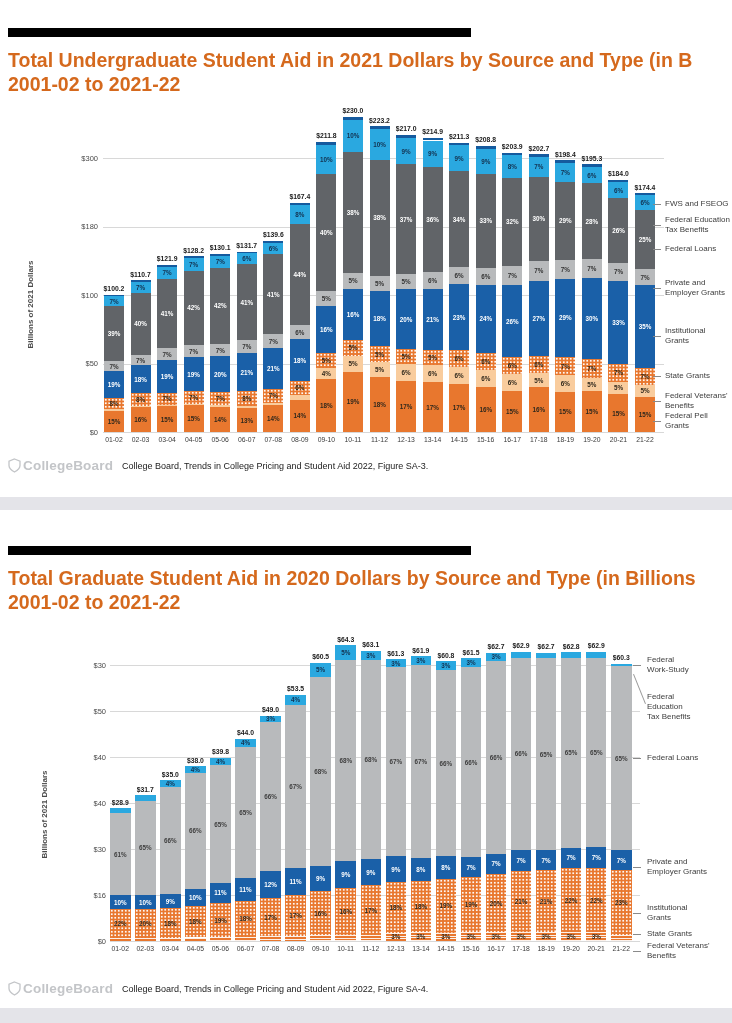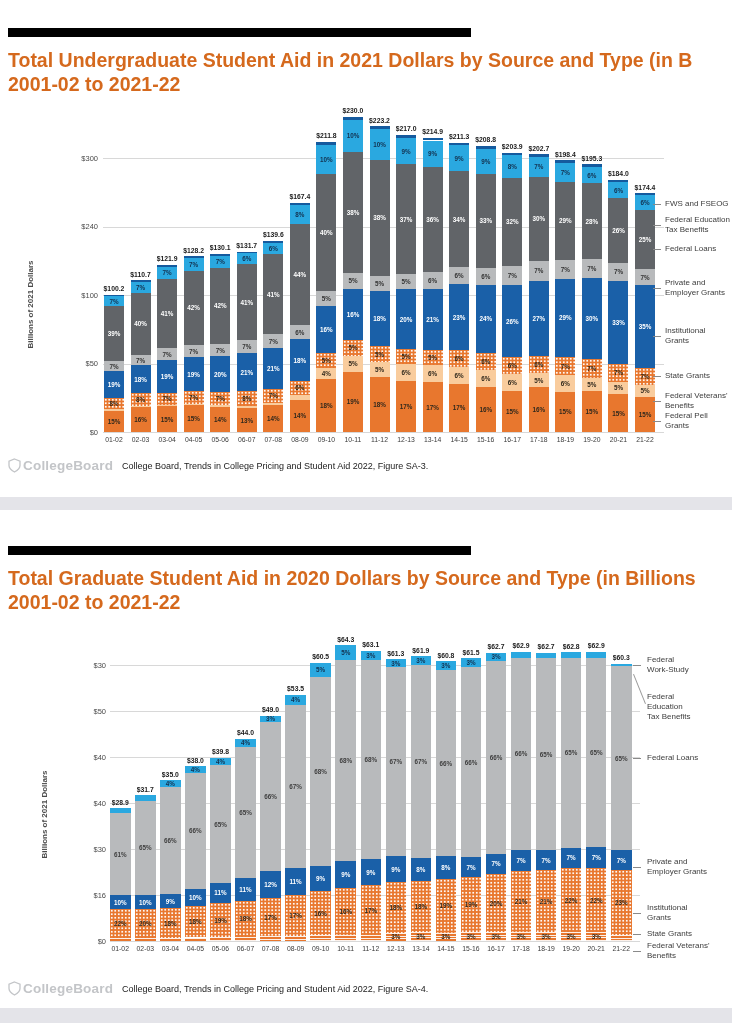--- a/index.html
+++ b/index.html
@@ -42,21 +42,21 @@
   <div>2001-02 to 2021-22</div>
 </div>
 <div class="chart" style="top:105px">
     <div class="gridline" style="left: 103px; width: 561px; top: 327px;"></div>
     <div class="ytick" style="left: 58px; top: 322.5px;">$0</div>
     <div class="gridline" style="left: 103px; width: 561px; top: 258.5px;"></div>
     <div class="ytick" style="left: 58px; top: 254px;">$50</div>
     <div class="gridline" style="left: 103px; width: 561px; top: 190px;"></div>
     <div class="ytick" style="left: 58px; top: 185.5px;">$100</div>
     <div class="gridline" style="left: 103px; width: 561px; top: 121.5px;"></div>
-    <div class="ytick" style="left: 58px; top: 117px;">$240</div>
+    <div class="ytick" style="left: 58px; top: 117px;">$180</div>
     <div class="gridline" style="left: 103px; width: 561px; top: 53px;"></div>
     <div class="ytick" style="left: 58px; top: 48.5px;">$300</div>
     <div class="ylabel" style="left: -20px; top: 195px; width: 100px; text-align: center;">Billions of 2021 Dollars</div>
     <div class="seg" style="left: 104px; top: 305.772px; width: 20px; height: 21.2279px; background-color: rgb(232, 119, 46);"></div>
     <div class="seglabel" style="left: 104px; width: 20px; top: 312.886px; color: rgb(48, 40, 28);">15%</div>
     <div class="seg" style="left: 104px; top: 304.357px; width: 20px; height: 1.4152px; background-color: rgb(249, 204, 157);"></div>
     <div class="seg pattern-dots" style="left: 104px; top: 293.035px; width: 20px; height: 11.3216px; background-color: rgb(232, 119, 46);"></div>
     <div class="seglabel" style="left: 104px; width: 20px; top: 295.196px; color: rgb(48, 40, 28);">8%</div>
     <div class="seg" style="left: 104px; top: 266.147px; width: 20px; height: 26.8887px; background-color: rgb(26, 96, 168);"></div>
     <div class="seglabel" style="left: 104px; width: 20px; top: 276.091px; color: rgb(255, 255, 255);">19%</div>

